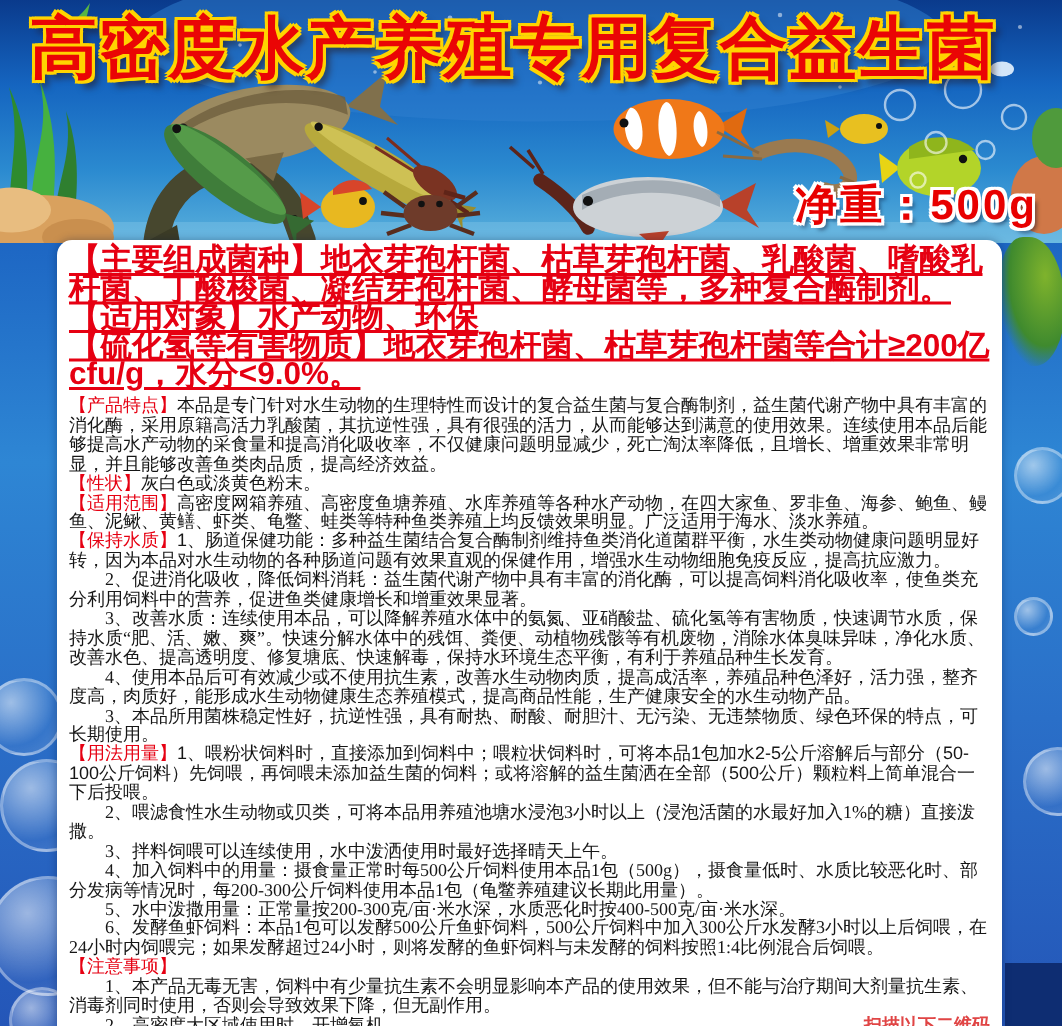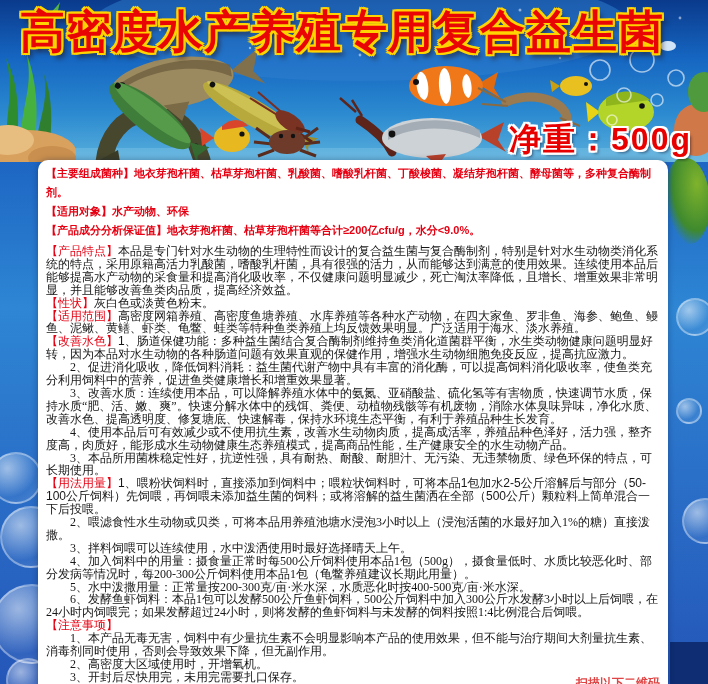--- a/index.html
+++ b/index.html
@@ -15,34 +15,34 @@
     position:absolute;left:0;top:2px;width:684px;margin:0;text-align:center;
     font-size:45px;font-weight:800;letter-spacing:1px;color:#ea0505;white-space:nowrap;
     text-shadow:
       -2px -2px 0 #ffd400, 2px -2px 0 #ffd400, -2px 2px 0 #ffd400, 2px 2px 0 #ffd400,
       -2px 0 0 #ffd400, 2px 0 0 #ffd400, 0 -2px 0 #ffd400, 0 2px 0 #ffd400,
       4px 5px 5px rgba(40,10,0,.55);
     z-index:5;
   }
   .netweight{
     position:absolute;right:16px;top:118px;z-index:6;
-    font-size:32px;font-weight:800;color:#e80000;letter-spacing:2px;
+    font-size:28px;font-weight:800;color:#e80000;letter-spacing:2px;
     text-shadow:
       -2px -2px 0 #fff, 2px -2px 0 #fff, -2px 2px 0 #fff, 2px 2px 0 #fff,
       -2px 0 0 #fff, 2px 0 0 #fff, 0 -2px 0 #fff, 0 2px 0 #fff,
       3px 3px 3px rgba(0,0,30,.5);
   }
   
   .panel{
     position:absolute;left:38px;top:160px;width:630px;height:524px;
     background:#ffffff;border-radius:10px 10px 0 0;
     padding:4px 8px 0 8px;box-sizing:border-box;z-index:4;
     box-shadow:0 0 6px rgba(0,20,60,.35);
   }
-  .secA{color:#e60012;font-weight:700;font-size:11px;line-height:19px;}
+  .secA{color:#e60012;font-weight:700;font-size:21px;line-height:19px;text-decoration:underline;}
   .secA p{margin:0;}
   .body{margin-top:5px;font-size:12px;line-height:12.9px;color:#161616;}
   .body p{margin:0;}
   .hdr{color:#e60012;font-weight:400;}
   .ind{text-indent:2em;font-family:Liberation Serif, serif;}
   
   .bubble{
     position:absolute;border-radius:50%;z-index:2;
     border:2px solid rgba(255,255,255,.38);
     background:radial-gradient(circle at 32% 30%, rgba(255,255,255,.55), rgba(255,255,255,.06) 62%, rgba(255,255,255,.18));
@@ -228,29 +228,29 @@
       </g>
     </svg>
     <h1 class="title">高密度水产养殖专用复合益生菌</h1>
     <div class="netweight">净重：500g</div>
   </div>
 
   <div class="panel">
     <div class="secA">
       <p><span>【主要组成菌种】</span><span>地衣芽孢杆菌、枯草芽孢杆菌、乳酸菌、嗜酸乳杆菌、丁酸梭菌、凝结芽孢杆菌、酵母菌等，多种复合酶制剂。</span></p>
       <p><span>【适用对象】</span><span>水产动物、环保</span></p>
-      <p><span>【产品成分分析保证值】</span><span>地衣芽孢杆菌、枯草芽孢杆菌等合计≥200亿cfu/g，水分&lt;9.0%。</span></p>
+      <p><span>【硫化氢等有害物质】</span><span>地衣芽孢杆菌、枯草芽孢杆菌等合计≥200亿cfu/g，水分&lt;9.0%。</span></p>
     </div>
 
     <div class="body">
-      <p><span class="hdr">【产品特点】</span><span>本品是专门针对水生动物的生理特性而设计的复合益生菌与复合酶制剂，特别是针对水生动物类消化系统的特点，采用原籍高活力乳酸菌，嗜酸乳杆菌，具有很强的活力，从而能够达到满意的使用效果。连续使用本品后能够提高水产动物的采食量和提高消化吸收率，不仅健康问题明显减少，死亡淘汰率降低，且增长、增重效果非常明显，并且能够改善鱼类肉品质，提高经济效益。</span></p>
+      <p><span class="hdr">【产品特点】</span><span>本品是专门针对水生动物的生理特性而设计的复合益生菌与复合酶制剂，益生菌代谢产物中具有丰富的消化酶，采用原籍高活力乳酸菌，其抗逆性强，具有很强的活力，从而能够达到满意的使用效果。连续使用本品后能够提高水产动物的采食量和提高消化吸收率，不仅健康问题明显减少，死亡淘汰率降低，且增长、增重效果非常明显，并且能够改善鱼类肉品质，提高经济效益。</span></p>
       <p><span class="hdr">【性状】</span><span>灰白色或淡黄色粉末。</span></p>
       <p><span class="hdr">【适用范围】</span><span>高密度网箱养殖、高密度鱼塘养殖、水库养殖等各种水产动物，在四大家鱼、罗非鱼、海参、鲍鱼、鳗鱼、泥鳅、黄鳝、虾类、龟鳖、蛙类等特种鱼类养殖上均反馈效果明显。广泛适用于海水、淡水养殖。</span></p>
 
-      <p><span class="hdr">【改善水色】</span><span>1、肠道保健功能：多种益生菌结合复合酶制剂维持鱼类消化道菌群平衡，水生类动物健康问题明显好转，因为本品对水生动物的各种肠道问题有效果直观的保健作用，增强水生动物细胞免疫反应，提高抗应激力。</span></p>
+      <p><span class="hdr">【保持水质】</span><span>1、肠道保健功能：多种益生菌结合复合酶制剂维持鱼类消化道菌群平衡，水生类动物健康问题明显好转，因为本品对水生动物的各种肠道问题有效果直观的保健作用，增强水生动物细胞免疫反应，提高抗应激力。</span></p>
       <p class="ind">2、促进消化吸收，降低饲料消耗：益生菌代谢产物中具有丰富的消化酶，可以提高饲料消化吸收率，使鱼类充分利用饲料中的营养，促进鱼类健康增长和增重效果显著。</p>
       <p class="ind">3、改善水质：连续使用本品，可以降解养殖水体中的氨氮、亚硝酸盐、硫化氢等有害物质，快速调节水质，保持水质“肥、活、嫩、爽”。快速分解水体中的残饵、粪便、动植物残骸等有机废物，消除水体臭味异味，净化水质、改善水色、提高透明度、修复塘底、快速解毒，保持水环境生态平衡，有利于养殖品种生长发育。</p>
       <p class="ind">4、使用本品后可有效减少或不使用抗生素，改善水生动物肉质，提高成活率，养殖品种色泽好，活力强，整齐度高，肉质好，能形成水生动物健康生态养殖模式，提高商品性能，生产健康安全的水生动物产品。</p>
       <p class="ind">3、本品所用菌株稳定性好，抗逆性强，具有耐热、耐酸、耐胆汁、无污染、无违禁物质、绿色环保的特点，可长期使用。</p>
 
       <p><span class="hdr">【用法用量】</span><span>1、喂粉状饲料时，直接添加到饲料中；喂粒状饲料时，可将本品1包加水2-5公斤溶解后与部分（50-100公斤饲料）先饲喂，再饲喂未添加益生菌的饲料；或将溶解的益生菌洒在全部（500公斤）颗粒料上简单混合一下后投喂。</span></p>
       <p class="ind">2、喂滤食性水生动物或贝类，可将本品用养殖池塘水浸泡3小时以上（浸泡活菌的水最好加入1%的糖）直接泼撒。</p>
       <p class="ind">3、拌料饲喂可以连续使用，水中泼洒使用时最好选择晴天上午。</p>
       <p class="ind">4、加入饲料中的用量：摄食量正常时每500公斤饲料使用本品1包（500g），摄食量低时、水质比较恶化时、部分发病等情况时，每200-300公斤饲料使用本品1包（龟鳖养殖建议长期此用量）。</p>
       <p class="ind">5、水中泼撒用量：正常量按200-300克/亩·米水深，水质恶化时按400-500克/亩·米水深。</p>

